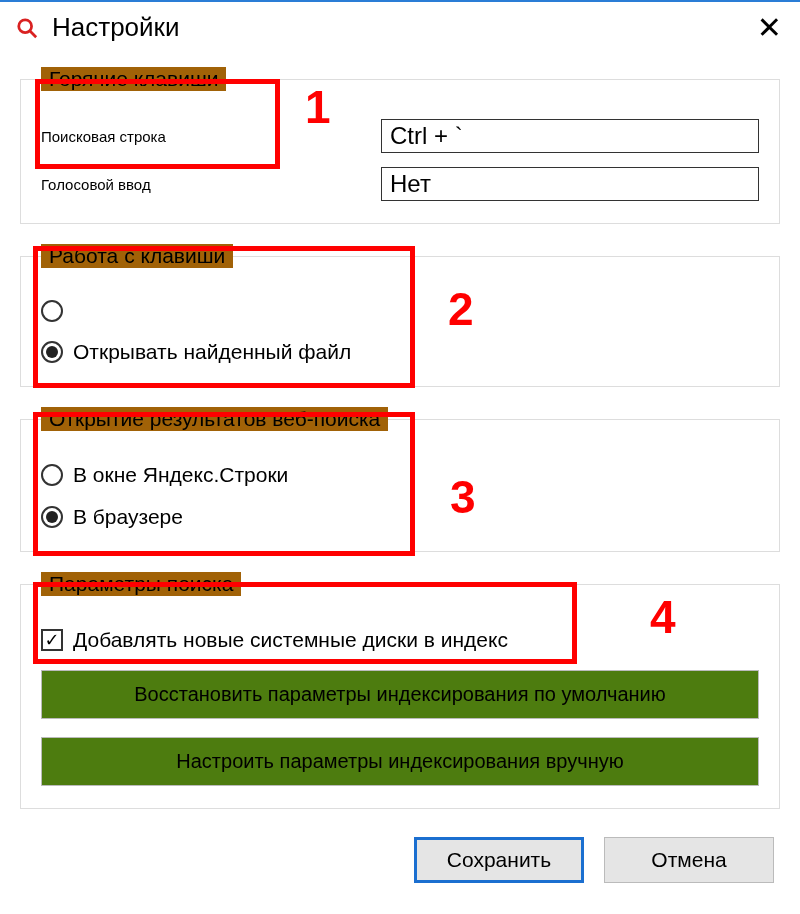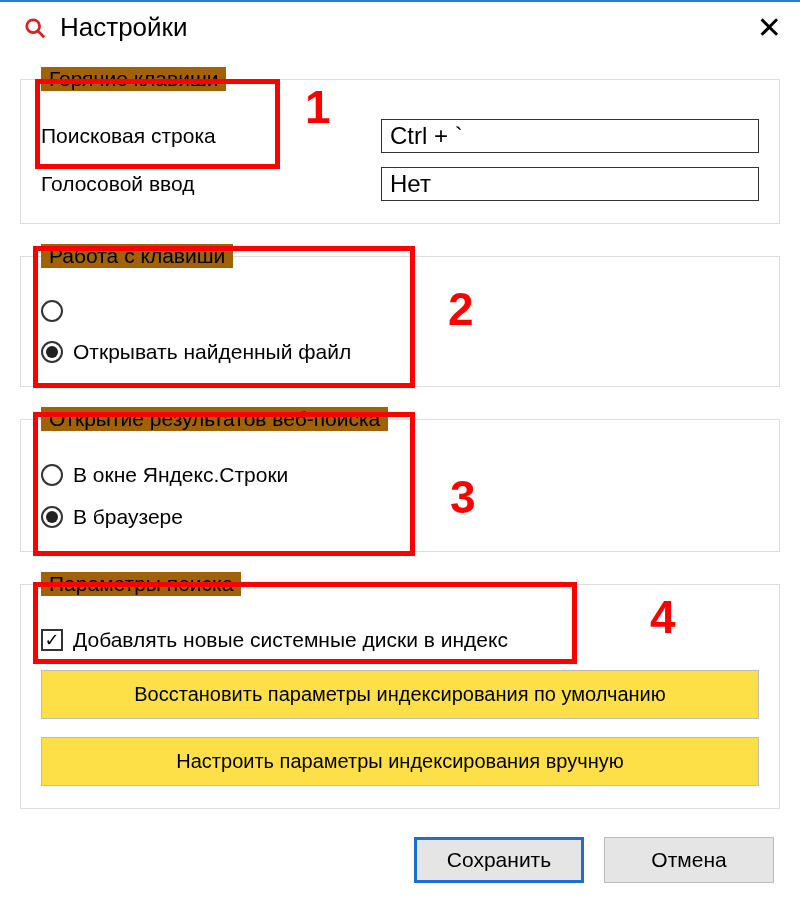--- a/index.html
+++ b/index.html
@@ -14,21 +14,21 @@
   }
   .window {
     border-top: 2px solid #2a7dd6;
     width: 800px;
     height: 914px;
     padding: 0;
   }
   .titlebar {
     display: flex;
     align-items: center;
-    padding: 10px 18px 4px 22px;
+    padding: 10px 18px 4px 14px;
     font-size: 26px;
   }
   .titlebar .icon-wrap {
     width: 26px;
     height: 26px;
     display: inline-flex;
     align-items: center;
     justify-content: center;
     margin-right: 12px;
   }
@@ -53,21 +53,21 @@
     font-size: 21px;
     background: #a16207;
   }
   .row {
     display: flex;
     align-items: center;
     margin-top: 14px;
   }
   .row-label {
     width: 340px;
-    font-size: 21px;
+    font-size: 15px;
   }
   .row-input {
     flex: 1;
     border: 1px solid #333;
     padding: 4px 8px;
     font-size: 24px;
     height: 34px;
     background: #fff;
   }
   .radio-row, .check-row {
@@ -105,21 +105,21 @@
     background: #fff;
   }
   .checkbox.checked::after {
     content: "✓";
     font-size: 18px;
     line-height: 1;
   }
   .wide-button {
     width: 100%;
     margin-top: 18px;
-    background: #fde047;
+    background: #4d7c0f;
     border: 1px solid #bbb;
     padding: 12px 0;
     font-size: 20px;
     text-align: center;
     cursor: pointer;
   }
   .footer {
     display: flex;
     justify-content: flex-end;
     gap: 20px;

